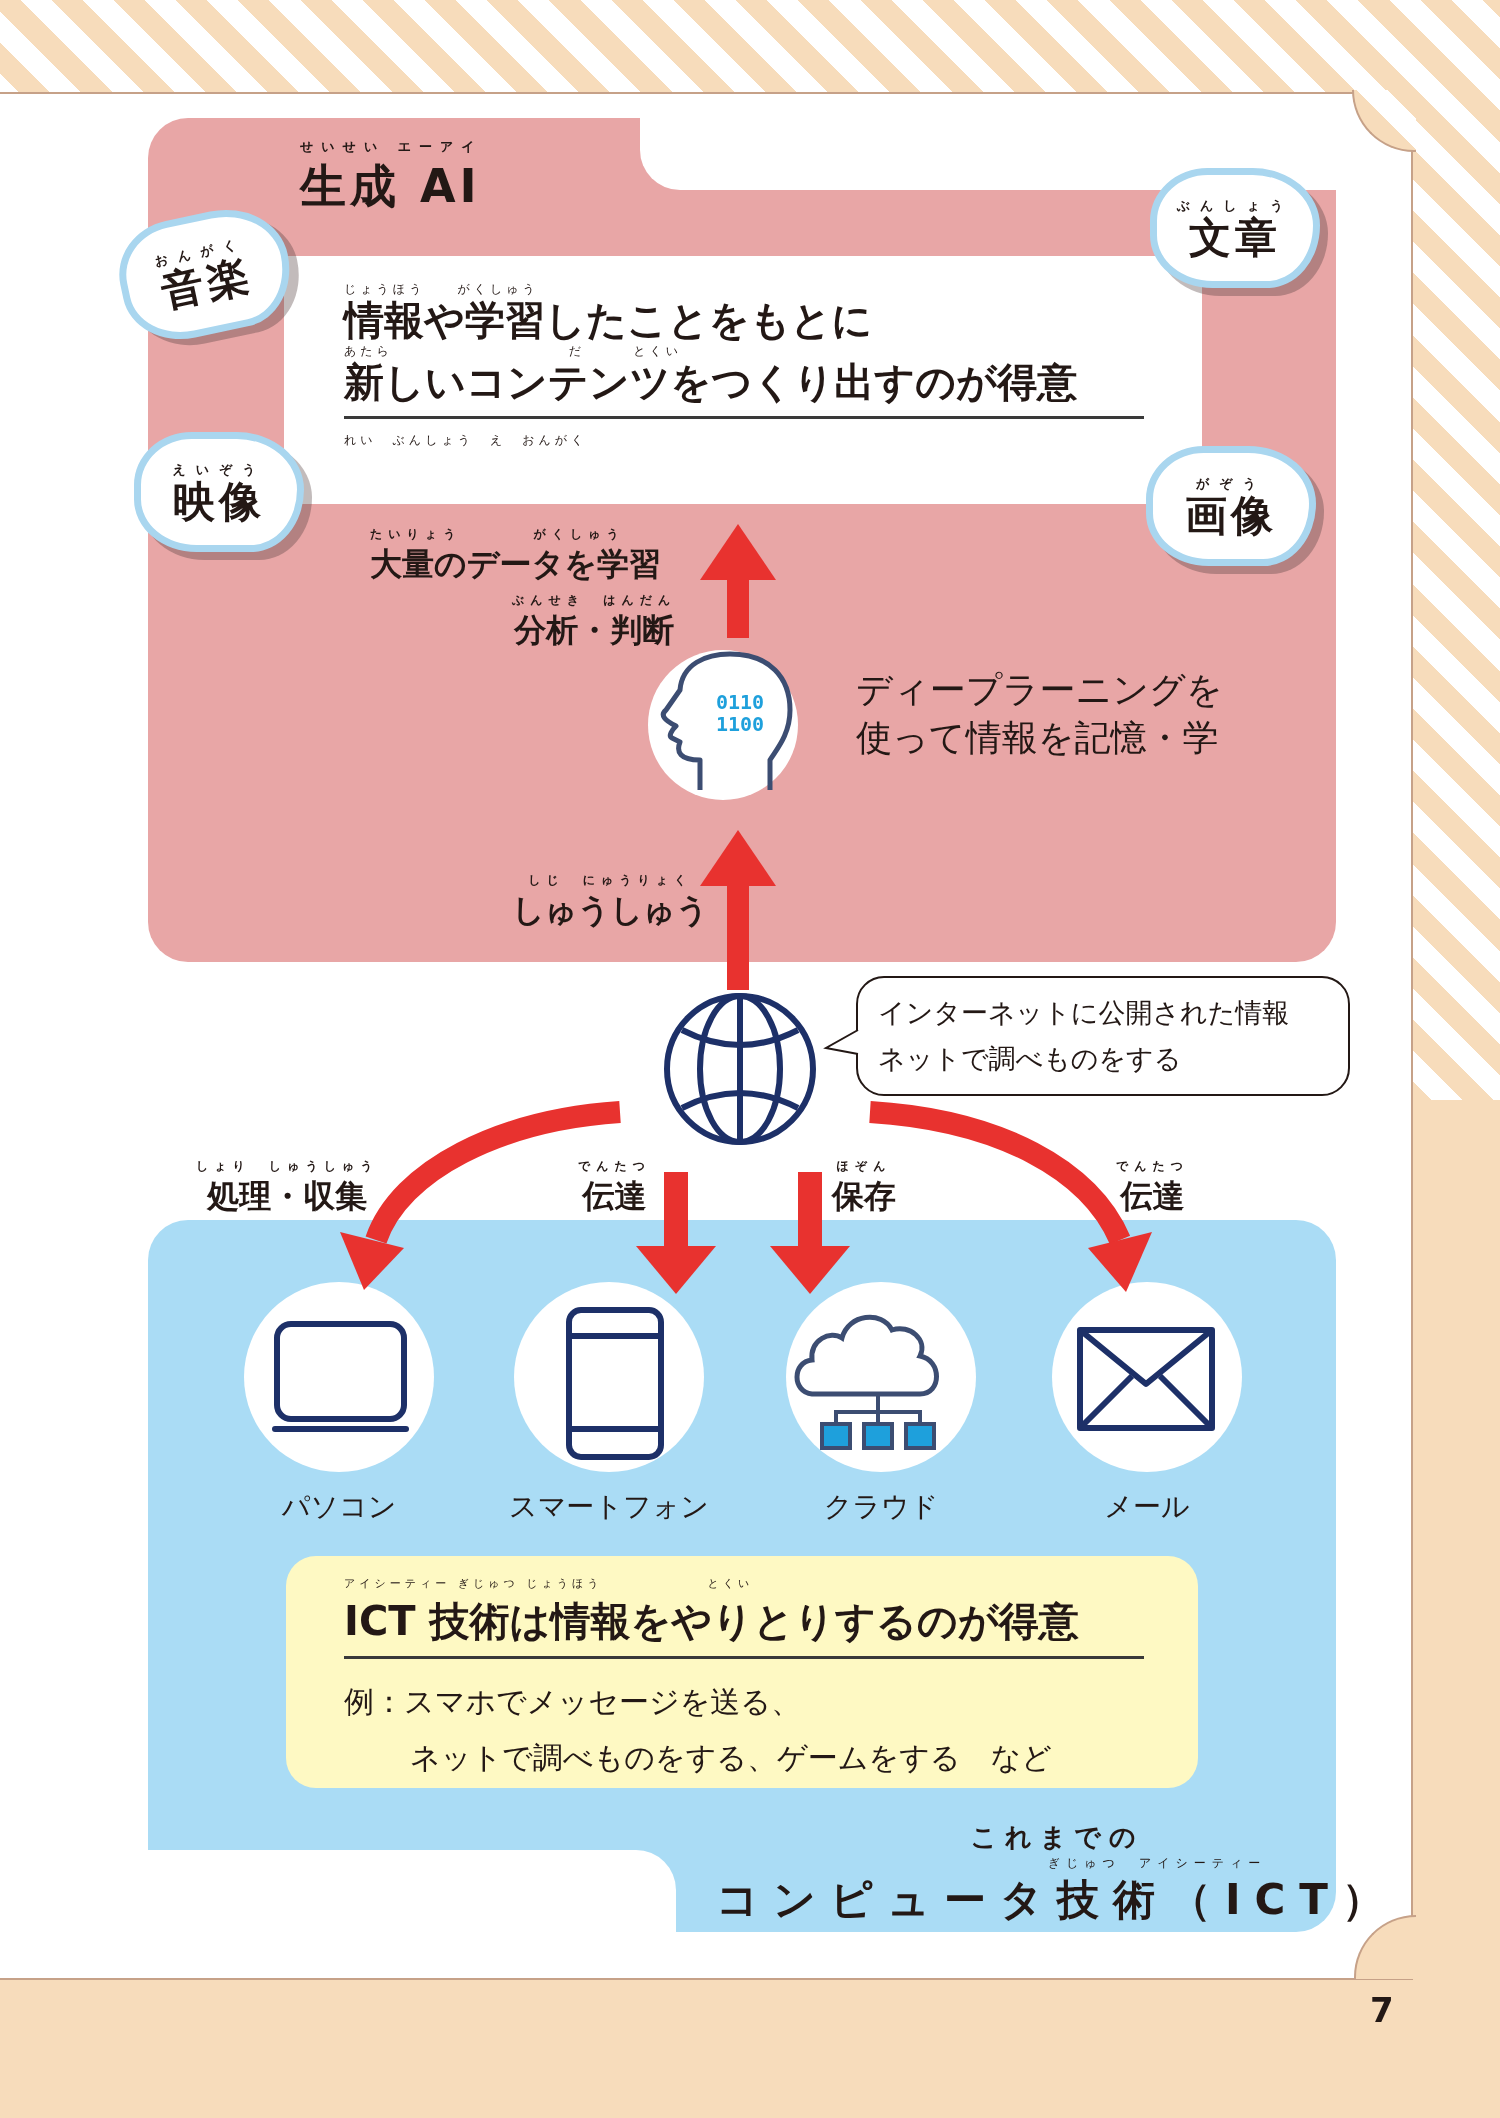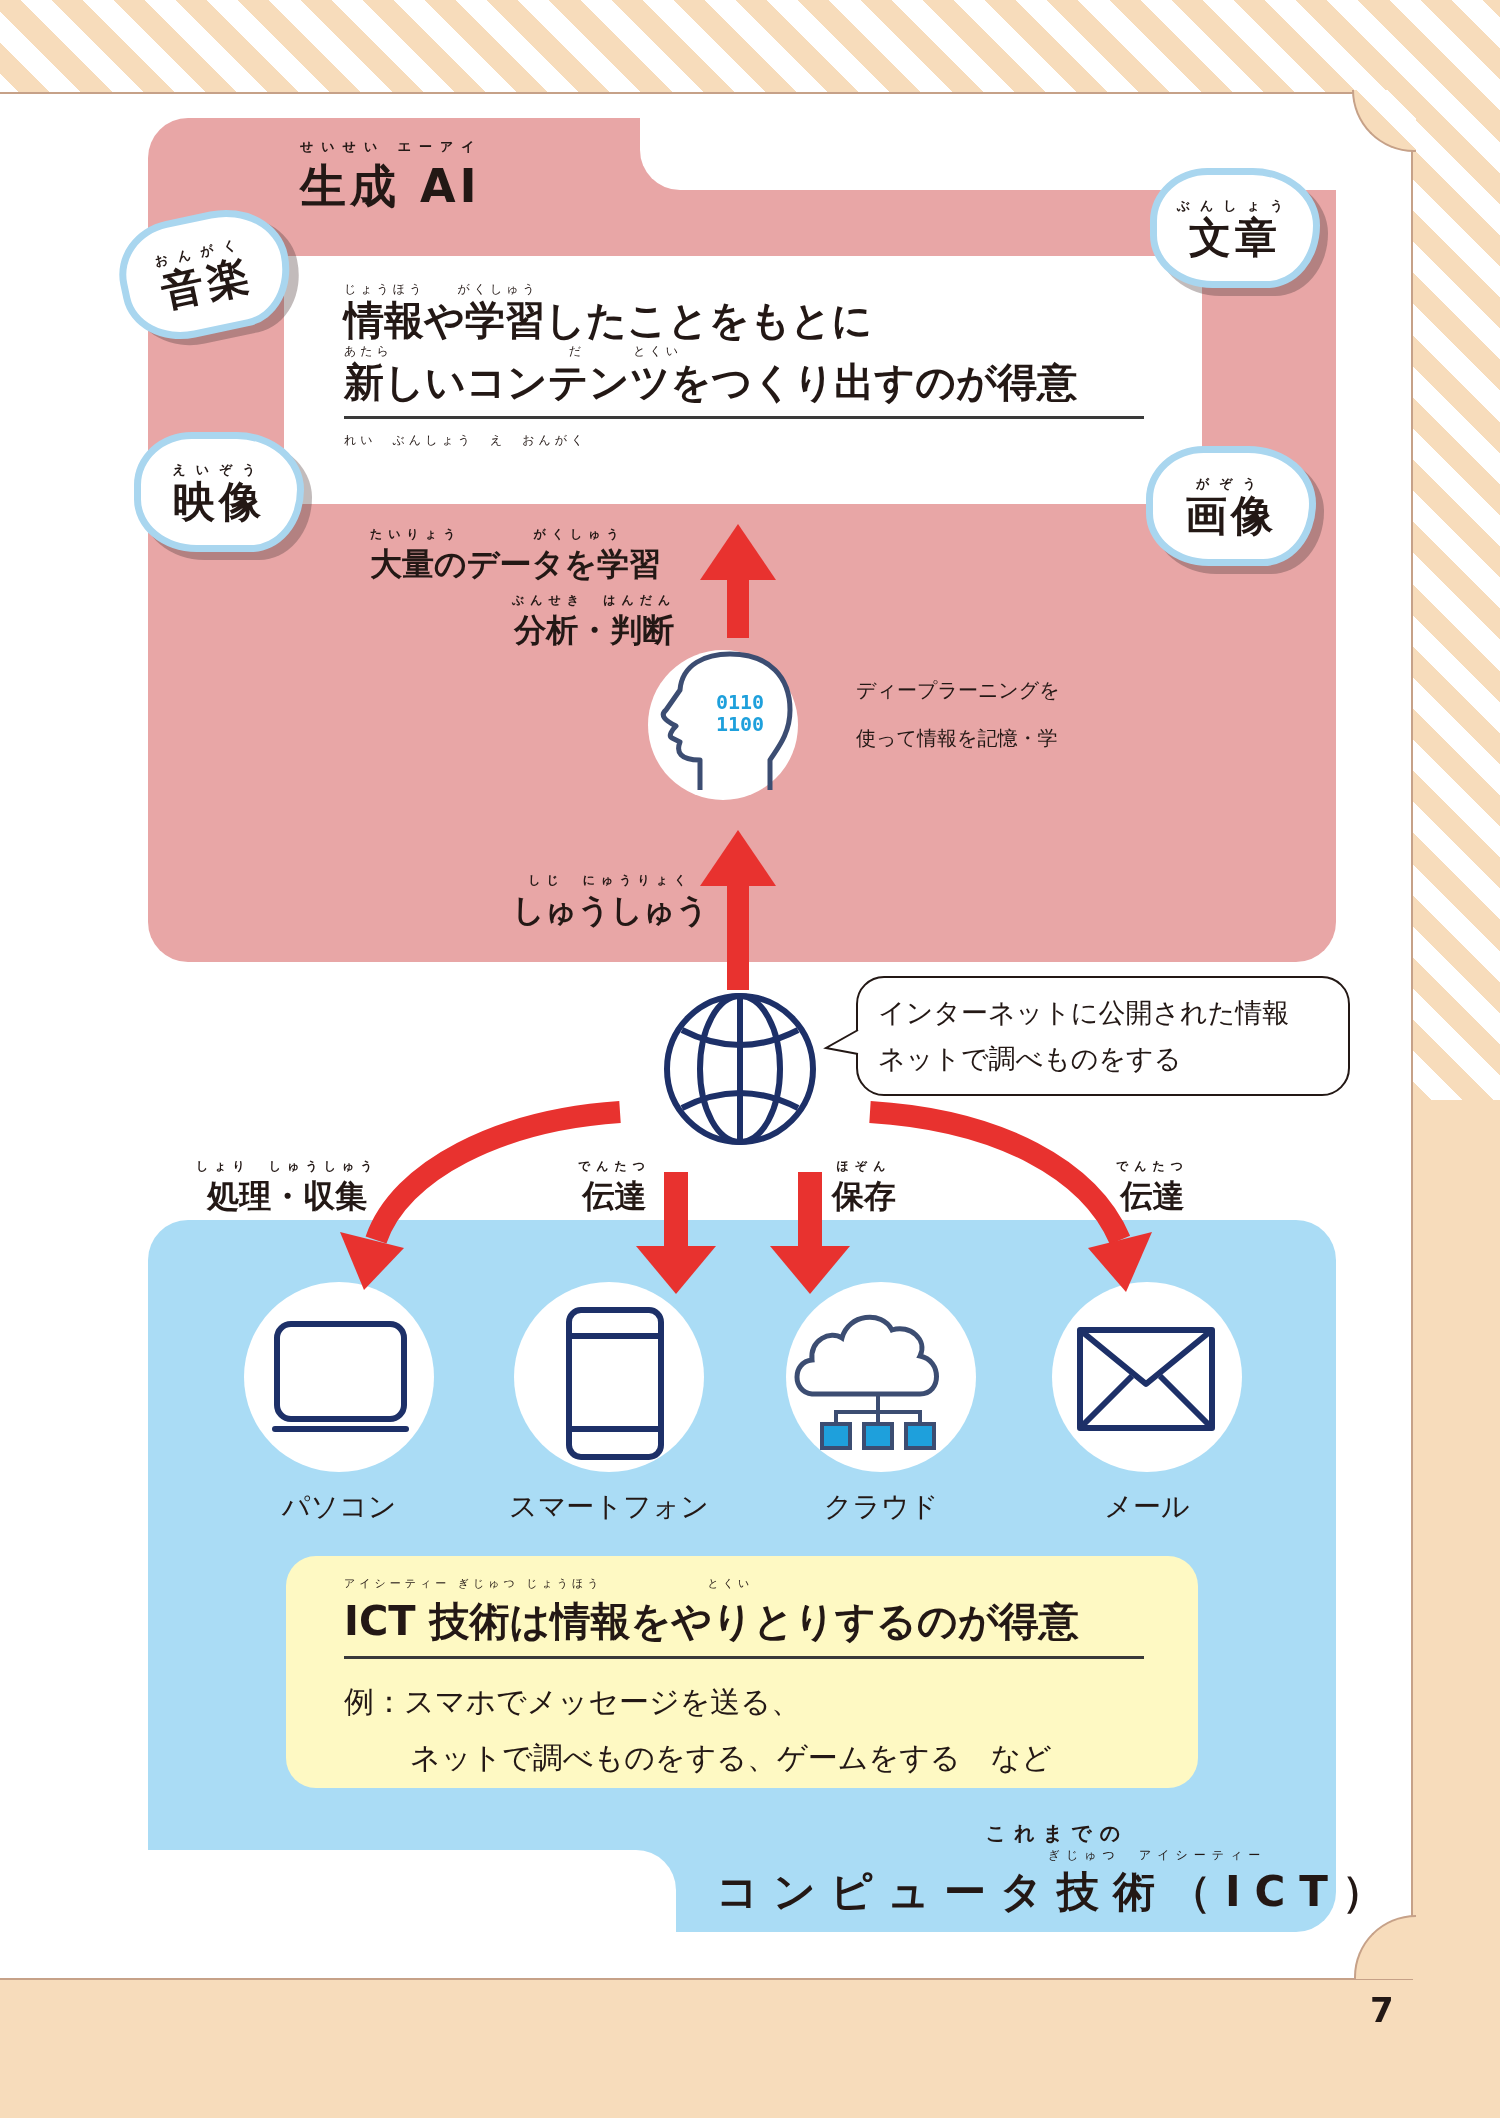--- a/index.html
+++ b/index.html
@@ -79,42 +79,42 @@
     box-shadow: 8px 8px 0 rgba(80,60,60,0.35);
     text-align: center;
   }
   .cloud .cr { display: block; font-size: 13px; font-weight: bold; letter-spacing: 10px; margin-top: 22px; }
   .cloud .cw { display: block; font-size: 42px; font-weight: 900; letter-spacing: 4px; line-height: 46px; }
 
   .step-label { position: absolute; font-size: 32px; font-weight: 900; text-align: center; }
   .step-label .ruby-small { font-size: 12px; letter-spacing: 6px; }
 
   .desc-ai {
-    position: absolute; left: 856px; top: 666px; font-size: 20px; line-height: 48px;
+    position: absolute; left: 856px; top: 666px; font-size: 36px; line-height: 48px;
   }
 
   
   .ict-panel {
     position: absolute; left: 148px; top: 1220px; width: 1188px; height: 712px;
     background: #aadcf5; border-radius: 40px;
   }
   .ict-tab-cut {
     position: absolute; left: 148px; top: 1850px; width: 528px; height: 84px;
     background: #ffffff; border-top-right-radius: 40px;
   }
   .ict-box {
     position: absolute; left: 286px; top: 1556px; width: 912px; height: 232px;
     background: #fef9c3; border-radius: 30px;
   }
   .ict-box .headline { position: absolute; left: 58px; top: 38px; font-size: 40px; font-weight: bold; }
   .ict-box .rule { position: absolute; left: 58px; top: 100px; width: 800px; height: 3px; background: #3a3a3a; }
   .ict-box .example { position: absolute; left: 58px; top: 118px; font-size: 30px; line-height: 56px; }
 
   .ict-title-wrap { position: absolute; left: 716px; top: 1820px; text-align: center; }
-  .ict-title-sub { font-size: 20px; font-weight: 900; letter-spacing: 8px; }
+  .ict-title-sub { font-size: 26px; font-weight: 900; letter-spacing: 8px; }
   .ict-title { font-size: 42px; font-weight: 900; letter-spacing: 14px; }
 
   .device-circle {
     position: absolute; width: 190px; height: 190px; border-radius: 50%; background: #ffffff;
   }
   .device-label { position: absolute; font-size: 28px; text-align: center; width: 260px; }
 
   .center-circle {
     position: absolute; width: 150px; height: 150px; border-radius: 50%; background: #ffffff;
   }

